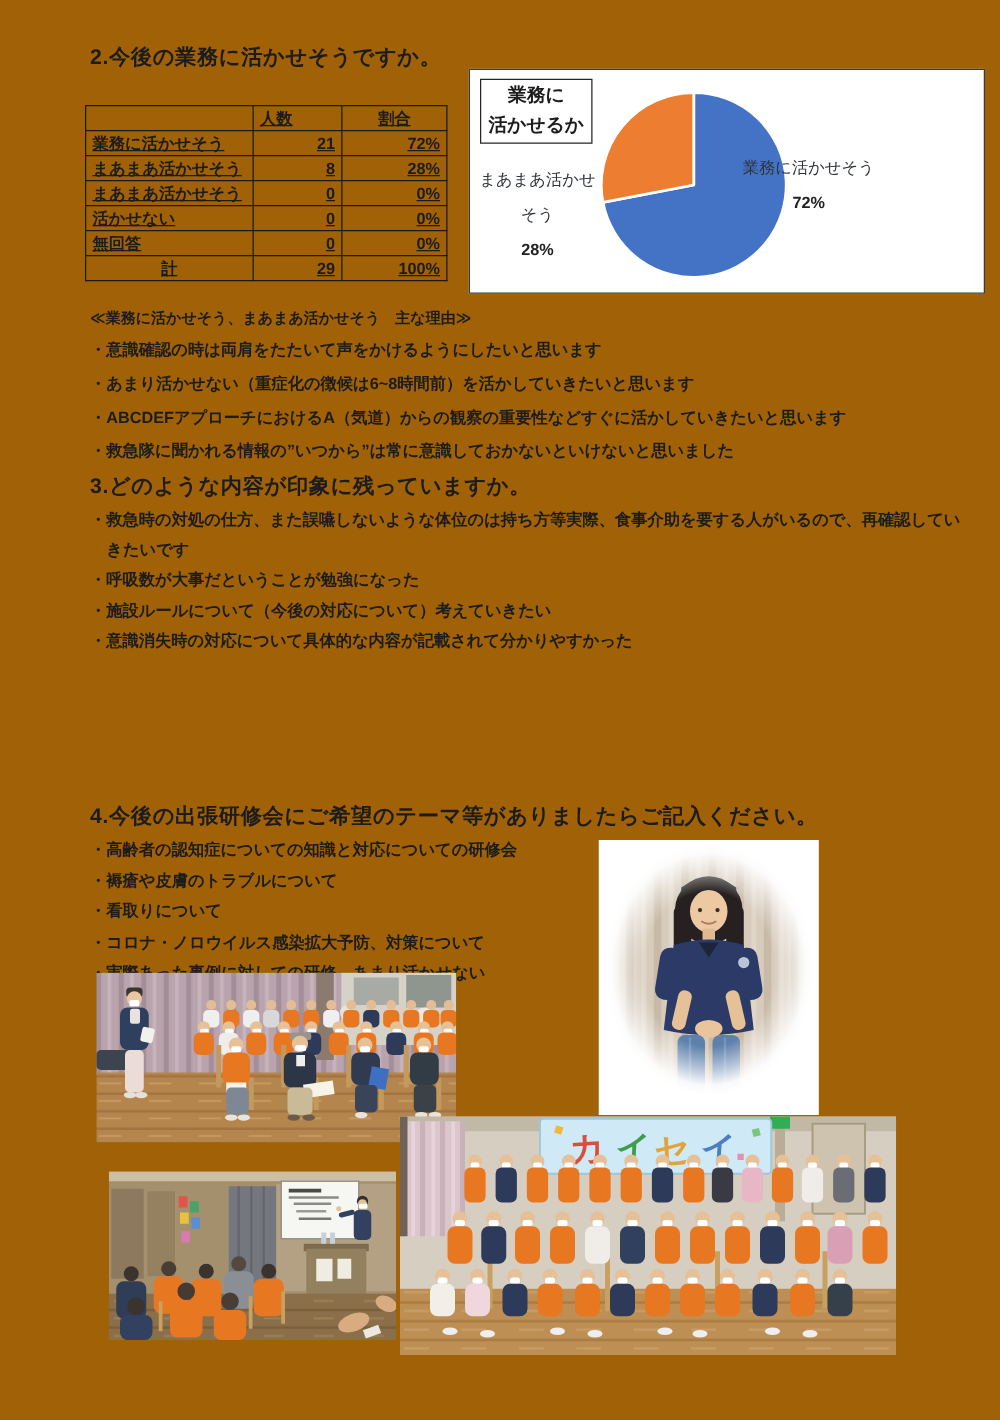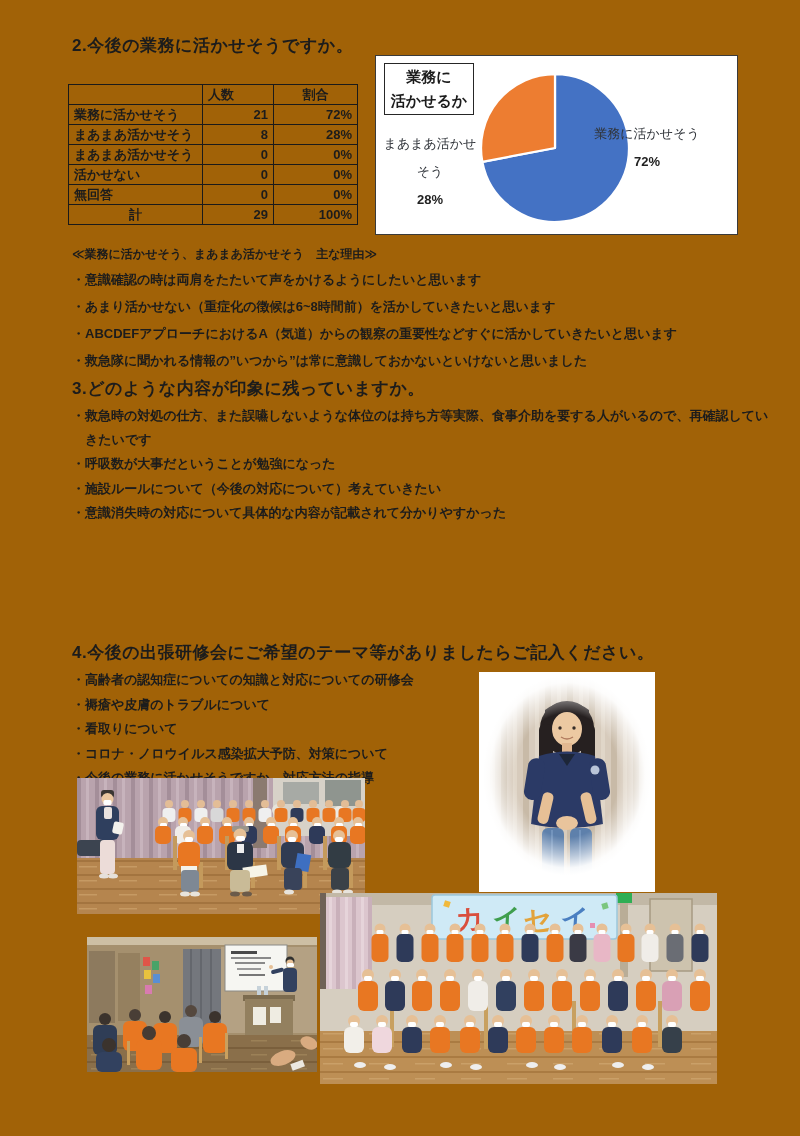--- a/index.html
+++ b/index.html
@@ -9,32 +9,32 @@
     background:#a16207; overflow:hidden;
     font-family:"Liberation Sans","DejaVu Sans",sans-serif;
     color:#1c1c1c;
   }
   .abs { position:absolute; }
 
   
   .h-num { font-size:17px; font-weight:700; letter-spacing:0.5px; }
 
   
-  table.survey { border-collapse:collapse; }
+  table.survey { border-collapse:collapse;text-decoration:underline; }
   table.survey td, table.survey th {
     border:1.5px solid #1a1a1a; font-size:13px; font-weight:600;
     height:20px; padding:0 5px; white-space:nowrap;
   }
   table.survey .c-label { width:134px; text-align:left; }
   table.survey .c-num   { width:71px;  text-align:right; }
   table.survey .c-pct   { width:84px;  text-align:right; }
   table.survey .row-total .c-label { text-align:center; }
 
   
-  .chart-frame { left:375px; top:55px; width:363px; height:180px;
+  .chart-frame { left:375px; top:55px; width:413px; height:180px;
     border:1.5px solid #3a3a3a; background:#fff; }
   .chart-title-box { left:8px; top:7px; width:90px; border:1.5px solid #262626;
     font-size:15px; font-weight:700; text-align:center; line-height:24px; padding:1px 0; background:#fff;}
   .pie-wrap { left:103px; top:16px; width:152px; height:152px; }
   .pie-label { font-size:13px; line-height:28px; text-align:center; color:#30343a; font-weight:500; }
   .pie-label .pct { font-weight:700; color:#222; }
   .pie-label-left  { left:3px;  top:74px; width:102px; }
   .pie-label-right { left:216px; top:64px; width:110px; }
 
   
@@ -139,21 +139,21 @@
     <li>・施設ルールについて（今後の対応について）考えていきたい</li>
     <li>・意識消失時の対応について具体的な内容が記載されて分かりやすかった</li>
   </ul>
 
   <div class="abs h-num" style="left:72px; top:641px;">4.今後の出張研修会にご希望のテーマ等がありましたらご記入ください。</div>
   <ul class="abs blist s4" style="left:72px; top:668px; width:430px;">
     <li>・高齢者の認知症についての知識と対応についての研修会</li>
     <li>・褥瘡や皮膚のトラブルについて</li>
     <li>・看取りについて</li>
     <li>・コロナ・ノロウイルス感染拡大予防、対策について</li>
-    <li>・今後の業務に活かせそうですか、対応方法の指導</li>
+    <li>・実際あった事例に対しての研修、あまり活かせない</li>
   </ul>
 
   <div class="abs photo photoD" style="left:479px; top:672px; width:176px; height:220px;">
     <svg width="176" height="220" viewBox="0 0 176 220">
       <defs>
         <pattern id="curtD" width="22" height="220" patternUnits="userSpaceOnUse">
           <rect width="22" height="220" fill="#d7cbbc"></rect>
           <rect x="0" width="6" height="220" fill="#c8baa7"></rect>
           <rect x="12" width="4" height="220" fill="#e0d6c8"></rect>
         </pattern>

